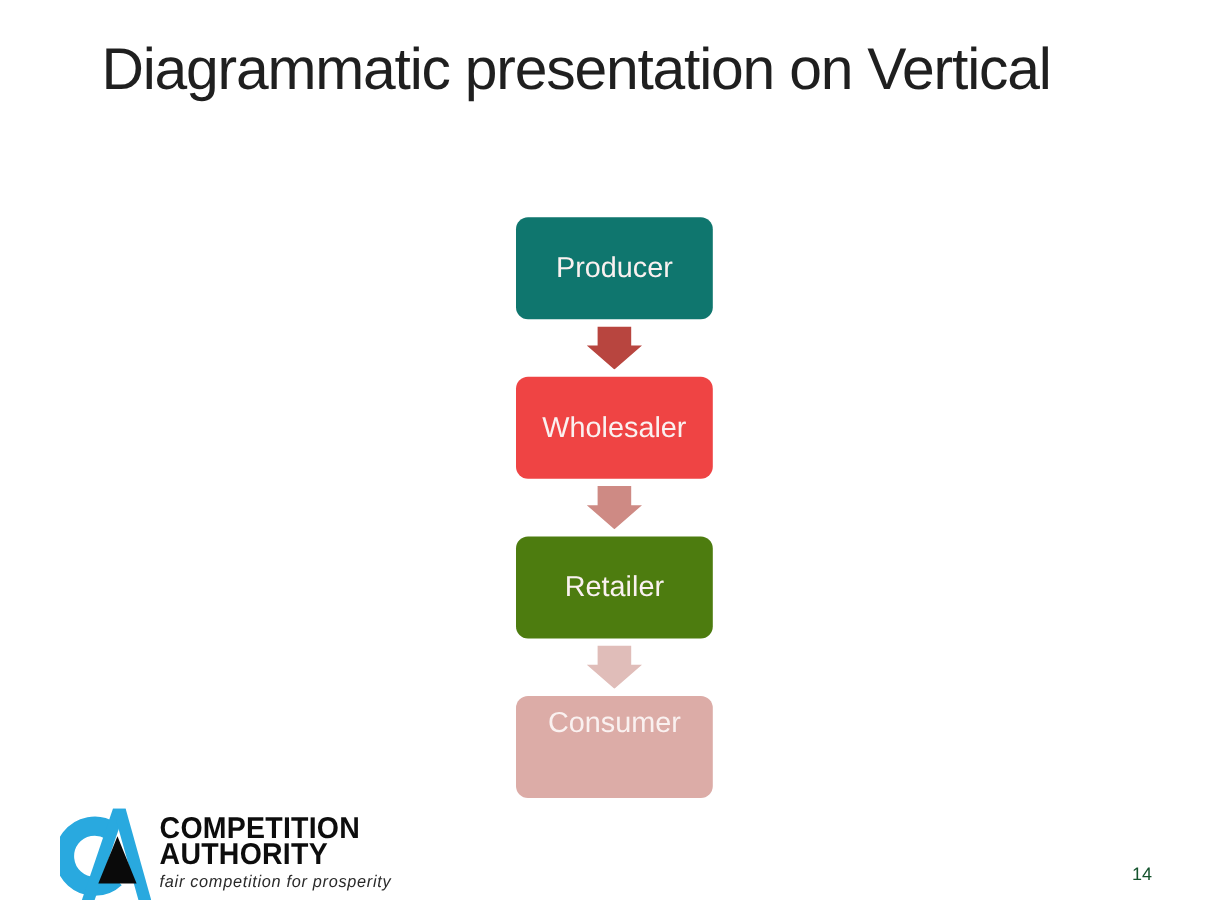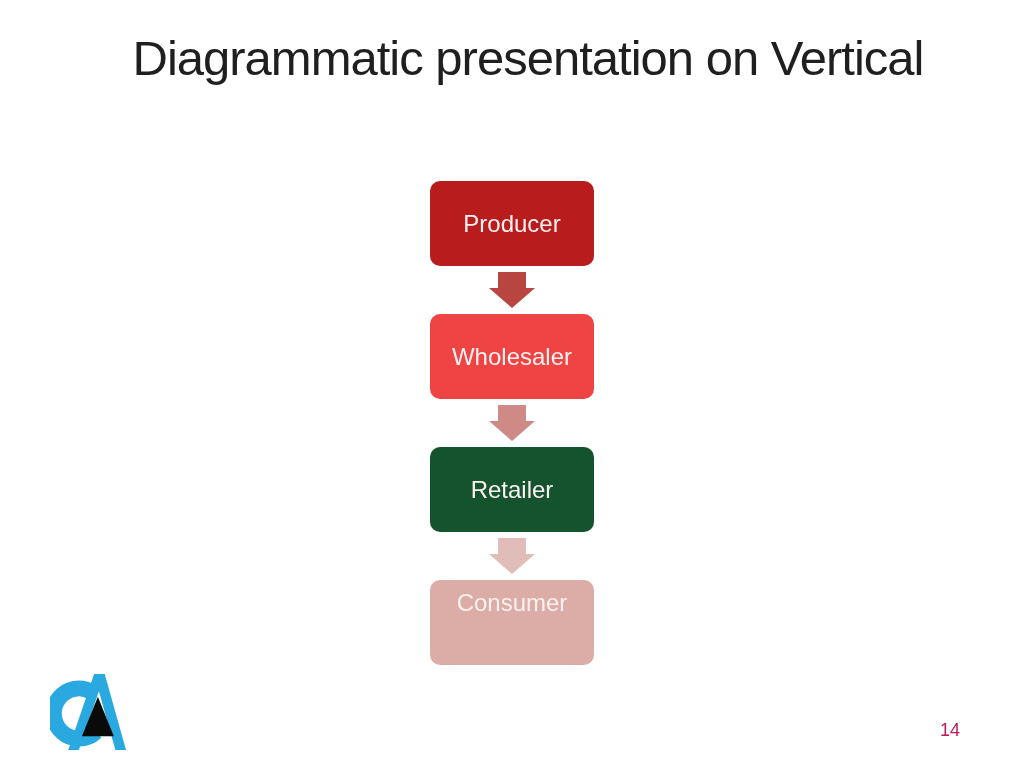--- a/index.html
+++ b/index.html
@@ -6,21 +6,20 @@
   .slide {
     position:relative; width:1024px; height:768px; background:#ffffff;
     overflow:hidden; font-family:"Liberation Sans", sans-serif;
   }
   
   .title {
     position:absolute; top:26px; left:0; width:960px;
     text-align:center; color:#1f1f1f;
     font-size:49px; line-height:65px; letter-spacing:-1px;
     font-weight:400;
-    padding-left:48px;
   }
   
   .flow {
     position:absolute; left:430px; top:181px; width:164px;
     display:flex; flex-direction:column; align-items:center;
   }
   .step-box {
     width:164px; height:85px; border-radius:10px;
     display:flex; align-items:center; justify-content:center;
     box-sizing:border-box;
@@ -40,55 +39,55 @@
     font-weight:bold; color:#0d0d0d; font-size:25px; line-height:22px;
     letter-spacing:0.2px; transform:scaleX(0.95); transform-origin:left;
     white-space:nowrap;
   }
   .logo-tagline {
     margin-top:3px; font-style:italic; color:#2a2a2a; font-size:14px;
     letter-spacing:0.6px; transform:scaleX(0.97); transform-origin:left;
     white-space:nowrap;
   }
   .page-num {
-    position:absolute; right:64px; top:720px; font-size:18px; color:#be185d;
+    position:absolute; right:64px; top:720px; font-size:15px; color:#14532d;
   }
 </style>
 </head>
 <body>
 
 <div class="slide">
 
   <div class="title">
     <div>Diagrammatic presentation on Vertical</div>
   </div>
 
   <div class="flow">
 
-    <div class="step-box" style="background-color: #b91c1c;">
+    <div class="step-box" style="background-color: #0f766e;">
       <span class="label">Producer</span>
     </div>
 
     <div class="arrow-wrap">
       <svg width="46" height="36" viewBox="0 0 46 36">
         <polygon points="9,0 37,0 37,16 46,16 23,36 0,16 9,16" fill="#B8453F"></polygon>
       </svg>
     </div>
 
     <div class="step-box" style="background-color: #ef4444;">
       <span class="label">Wholesaler</span>
     </div>
 
     <div class="arrow-wrap">
       <svg width="46" height="36" viewBox="0 0 46 36">
         <polygon points="9,0 37,0 37,16 46,16 23,36 0,16 9,16" fill="#CE8A84"></polygon>
       </svg>
     </div>
 
-    <div class="step-box" style="background-color: #14532d;">
+    <div class="step-box" style="background-color: #4d7c0f;">
       <span class="label">Retailer</span>
     </div>
 
     <div class="arrow-wrap">
       <svg width="46" height="36" viewBox="0 0 46 36">
         <polygon points="9,0 37,0 37,16 46,16 23,36 0,16 9,16" fill="#E0BDB9"></polygon>
       </svg>
     </div>
 
     <div class="step-box label-top" style="background-color: rgb(220, 172, 167);">
@@ -97,17 +96,22 @@
 
   </div>
 
   <div class="logo">
     <svg class="logo-mark" width="76" height="78" viewBox="0 0 100 100">
       <path d="M 55.5 24 A 33 33 0 1 0 60.5 76.1" fill="none" stroke-width="21" stroke="#29A9DF"></path>
       <polygon points="58,0 72,0 38,100 24,100" fill="#29A9DF"></polygon>
       <polygon points="58,0 72,0 100,100 86,100" fill="#29A9DF"></polygon>
       <polygon points="63,30 42,82 84,82" fill="#0A0A0A"></polygon>
     </svg>
+    <div class="logo-text">
+      <div class="logo-line">COMPETITION</div>
+      <div class="logo-line">AUTHORITY</div>
+      <div class="logo-tagline">fair competition for prosperity</div>
+    </div>
   </div>
 
   <div class="page-num">14</div>
 
 </div>
 
 </body></html>

